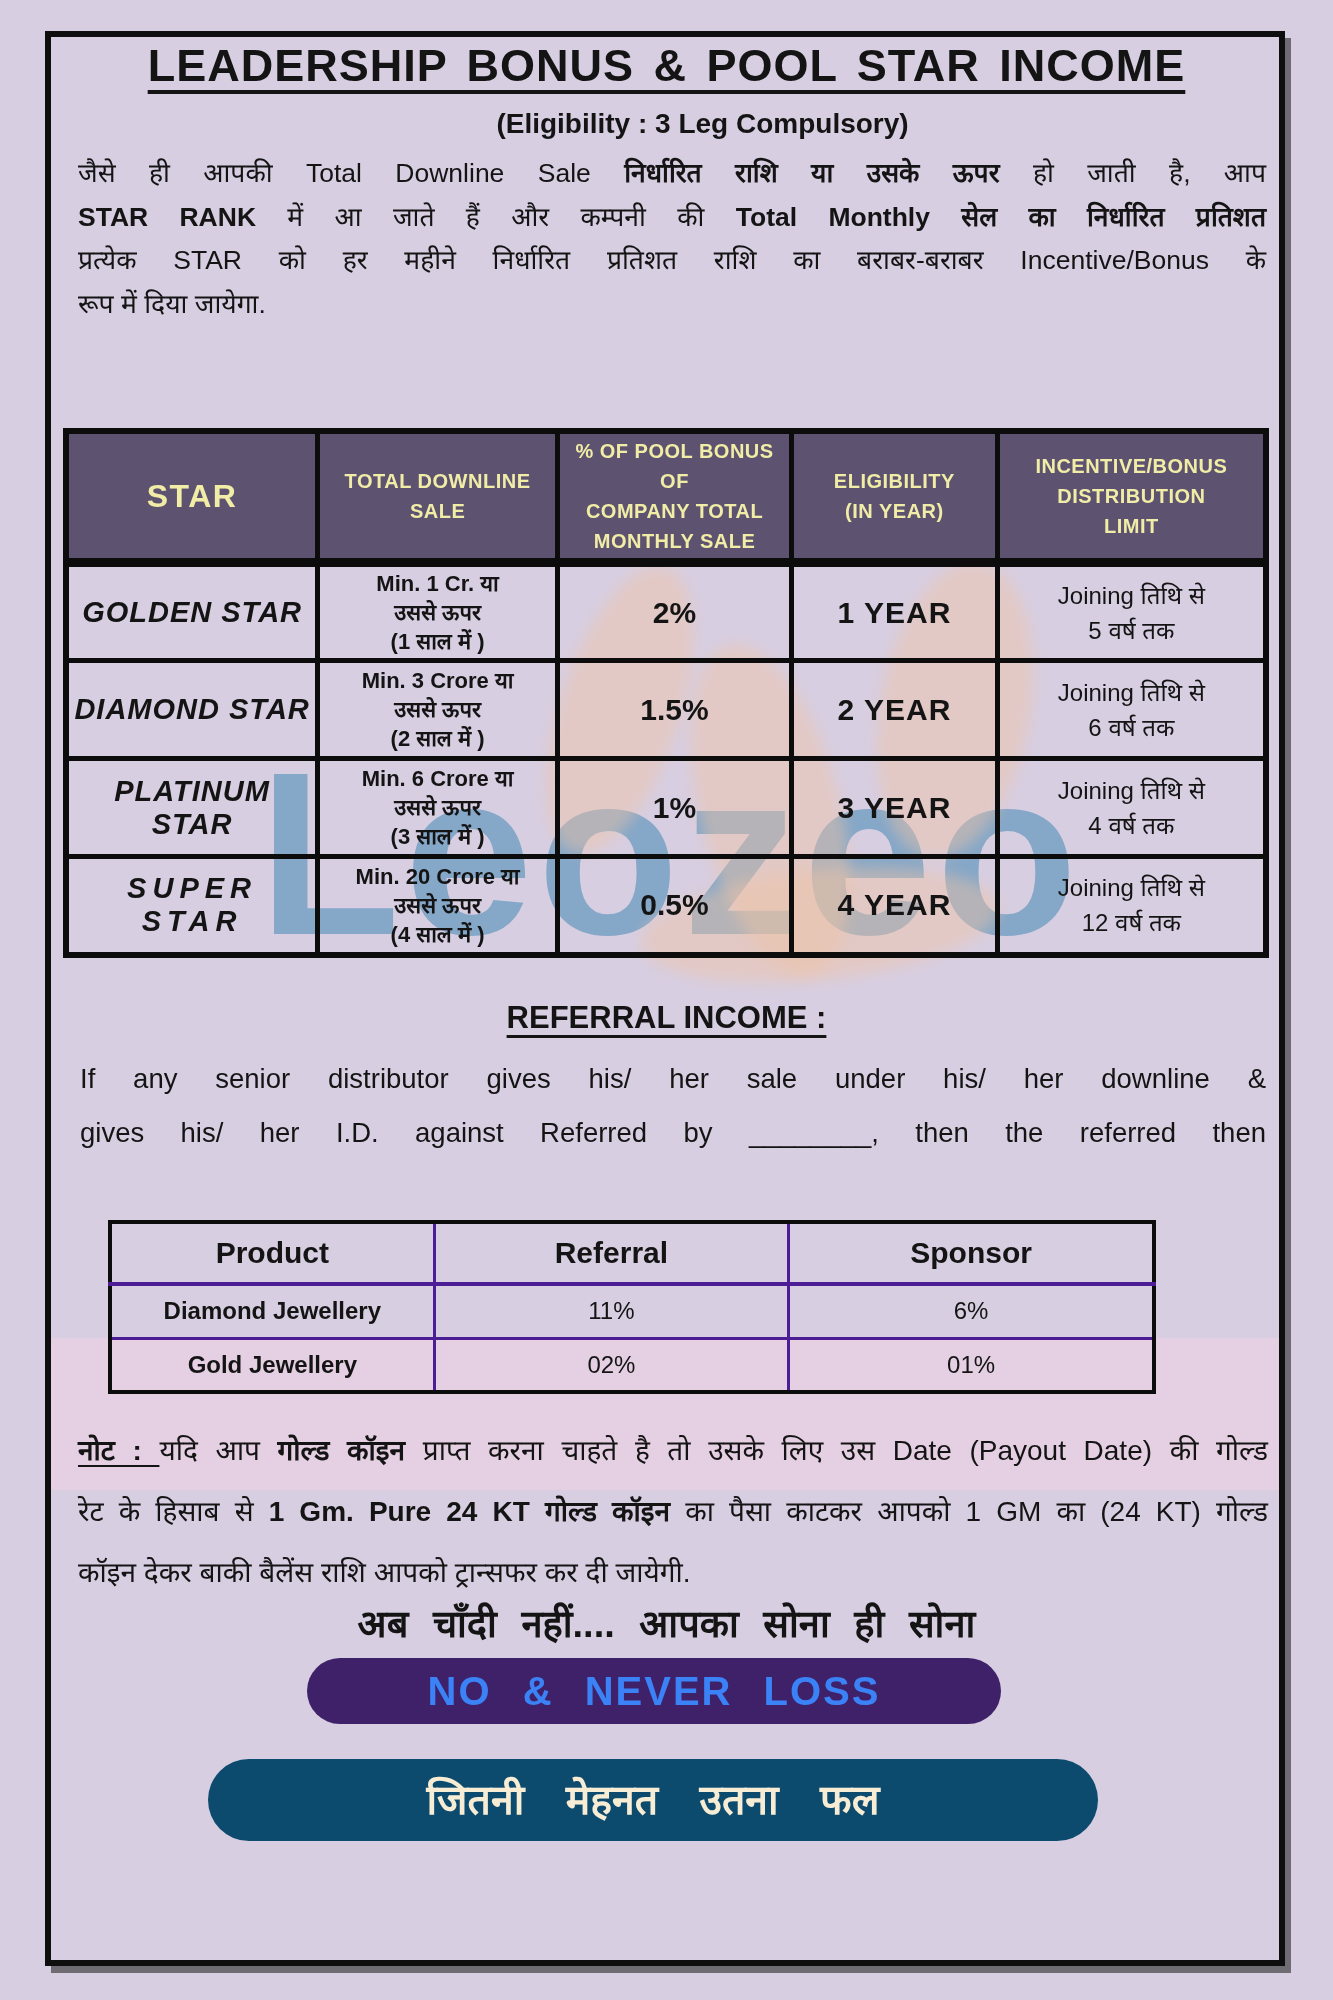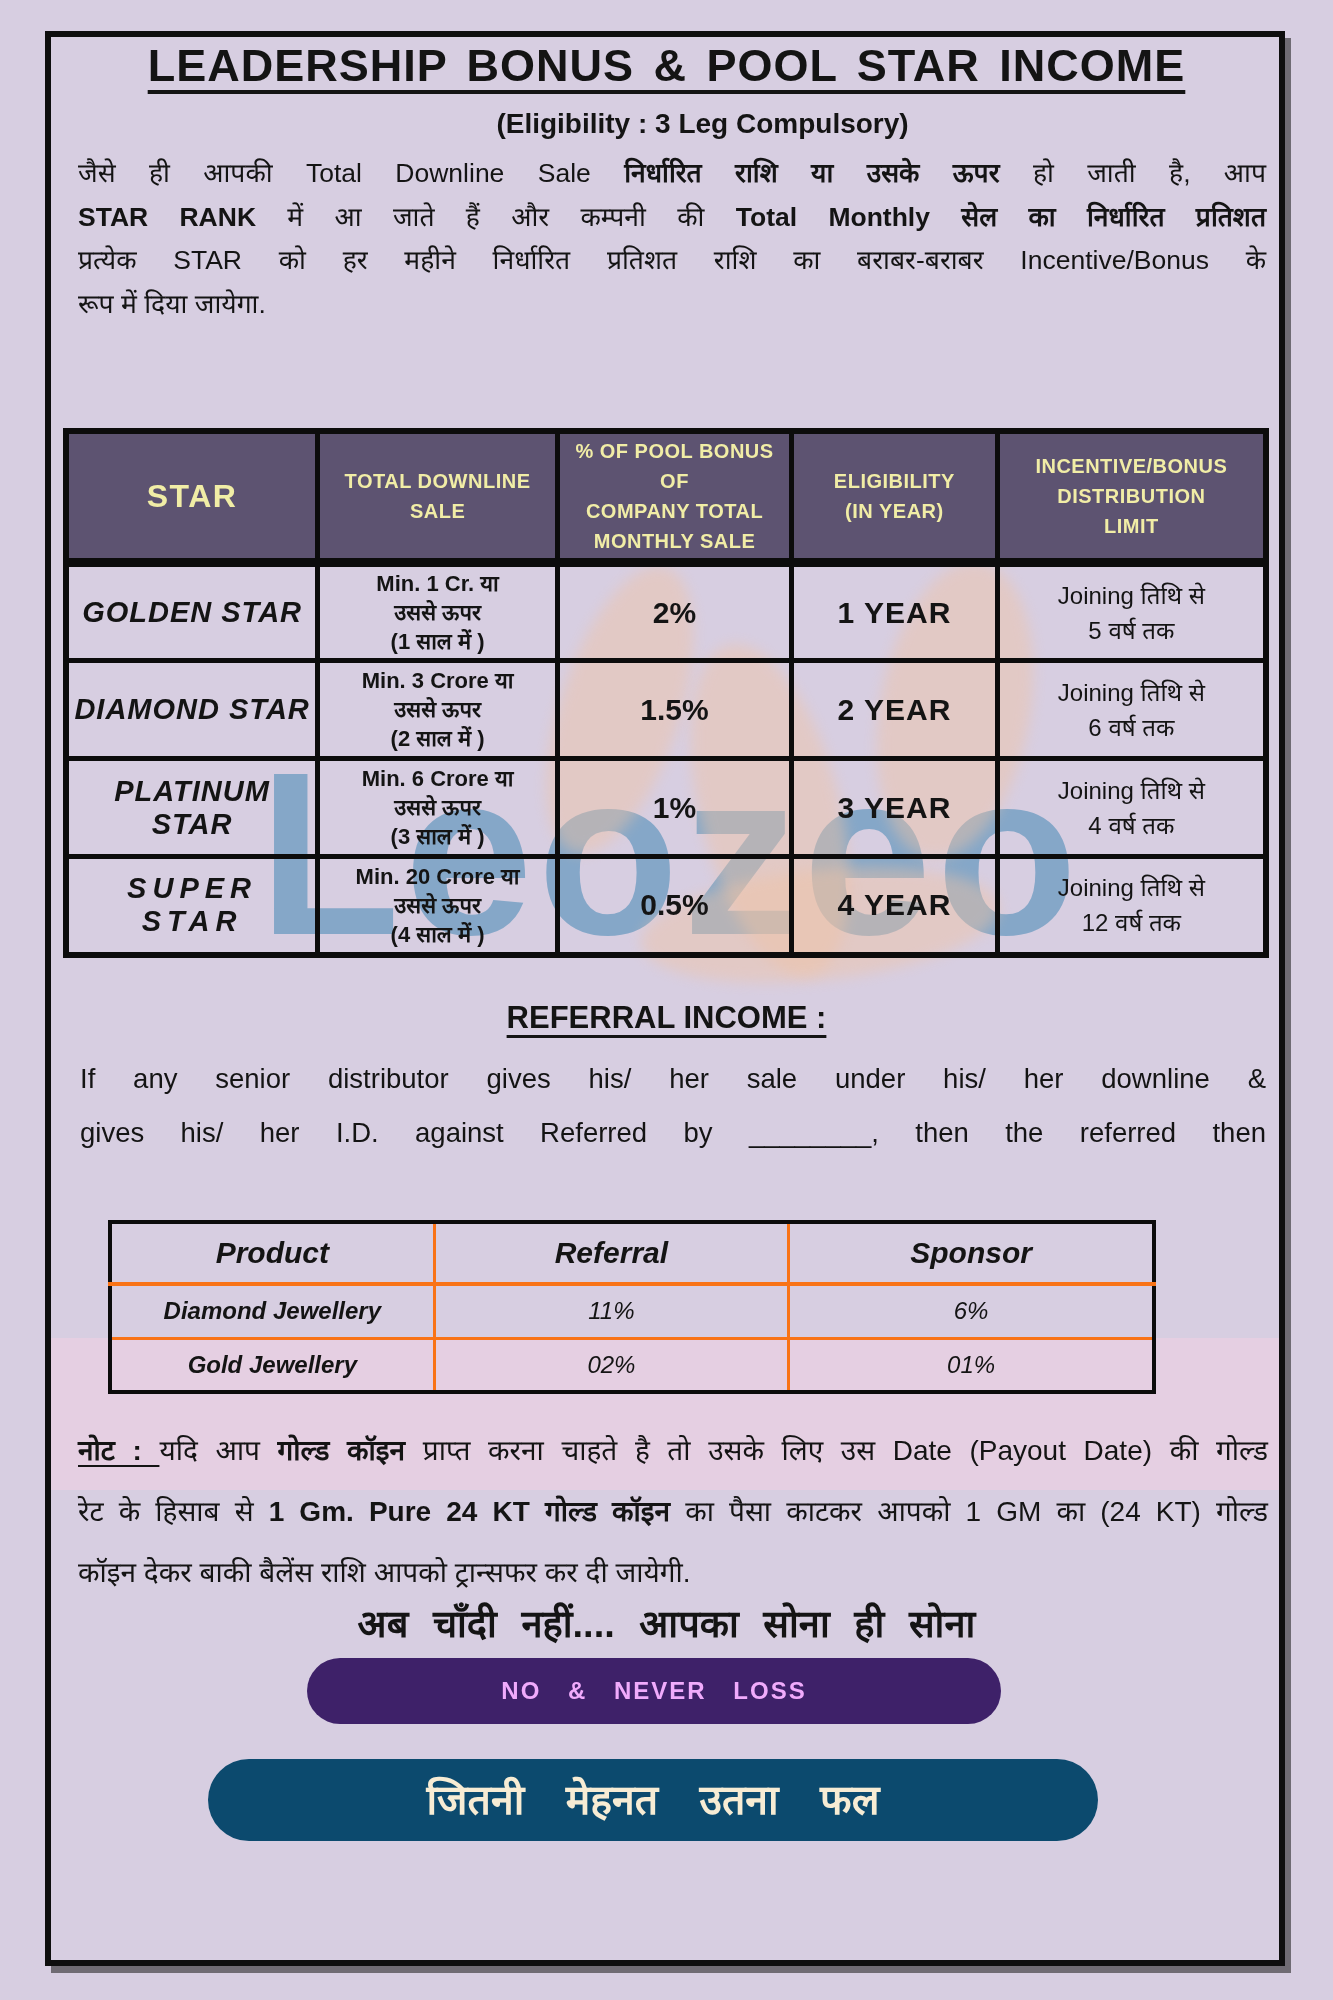--- a/index.html
+++ b/index.html
@@ -46,35 +46,35 @@
   .c-elig{font-size:30px;font-weight:bold;letter-spacing:1px;}
   .c-limit{font-size:24px;line-height:35px;}
 
   .ref-heading{position:absolute;left:0;top:1000px;width:100%;text-align:center;
                font-size:31px;font-weight:bold;text-decoration:underline;
                text-decoration-thickness:3px;text-underline-offset:7px;}
   .ref-text{position:absolute;left:80px;top:1052px;width:1186px;font-size:27.5px;}
   .ref-text .iline{line-height:54px;}
 
   .ref-table{position:absolute;left:108px;top:1220px;width:1048px;border:4px solid #0c0c0c;}
-  .ref-table th,.ref-table td{border:3px solid #f97316;text-align:center;vertical-align:middle;font-style:italic;}
+  .ref-table th,.ref-table td{border:3px solid #4c1d95;text-align:center;vertical-align:middle;}
   .ref-table thead th{height:56px;font-size:30px;font-weight:bold;border-bottom-width:4px;}
   .ref-table tbody tr{height:54px;}
   .ref-table td{font-size:24px;}
   .ref-table td.prod{font-weight:bold;}
 
   .note{position:absolute;left:78px;top:1420px;width:1190px;font-size:28px;}
   .note .iline{line-height:61px;}
 
   .tagline{position:absolute;left:0;top:1596px;width:100%;text-align:center;
            font-size:38px;font-weight:bold;word-spacing:14px;}
 
   .pill{position:absolute;text-align:center;font-weight:bold;z-index:1;}
   .pill.dark{left:307px;width:694px;height:66px;line-height:66px;border-radius:34px;
-             background:#3e2169;color:#f0abfc;font-size:24px;letter-spacing:2px;word-spacing:18px;}
+             background:#3e2169;color:#3b82f6;font-size:40px;letter-spacing:2px;word-spacing:18px;}
   .p1{top:1658px;}
   .p2{top:1760px;}
   .pill.bright{left:208px;top:1759px;width:890px;height:82px;line-height:82px;border-radius:42px;
                background:#0c4a6e;color:#f7ecd4;font-size:41px;word-spacing:30px;}
 </style>
 </head>
 <body>
 
 <div class="page">
 

